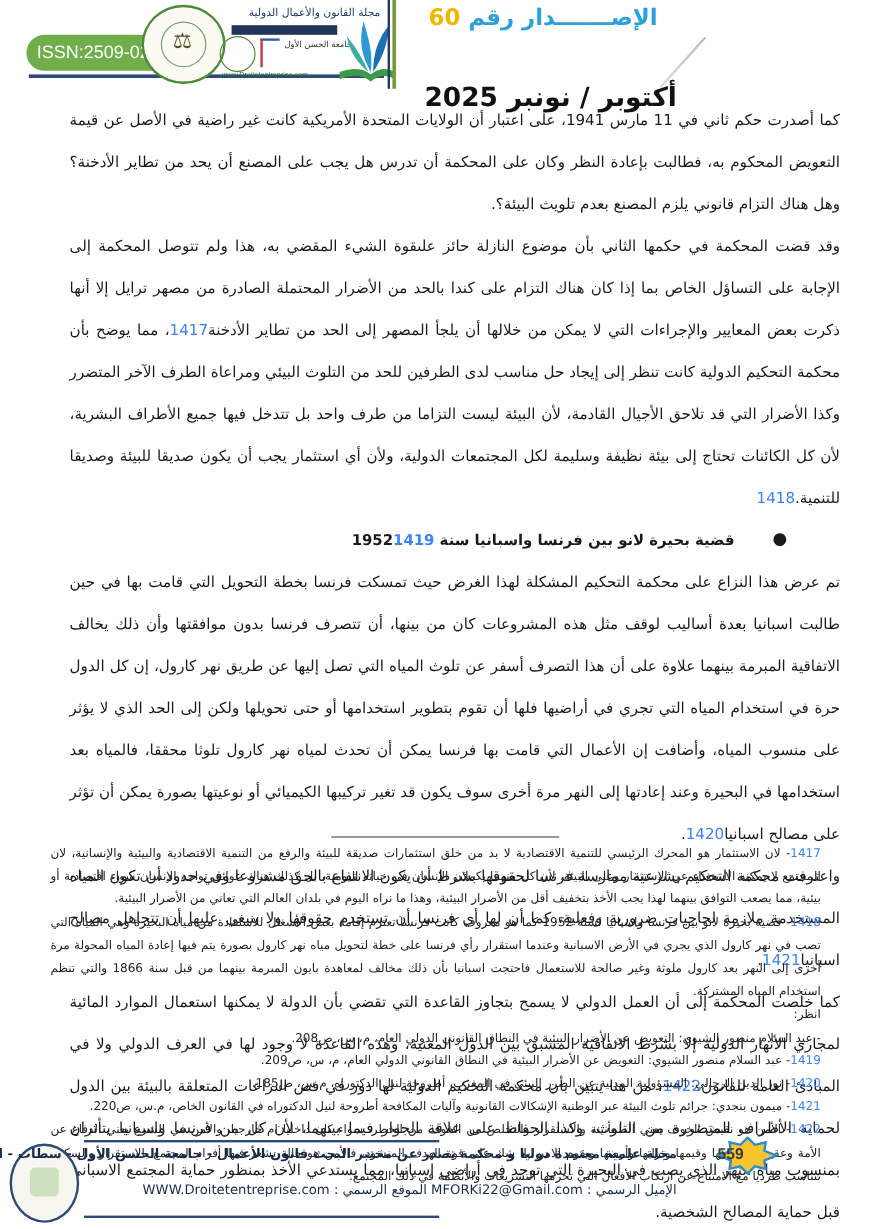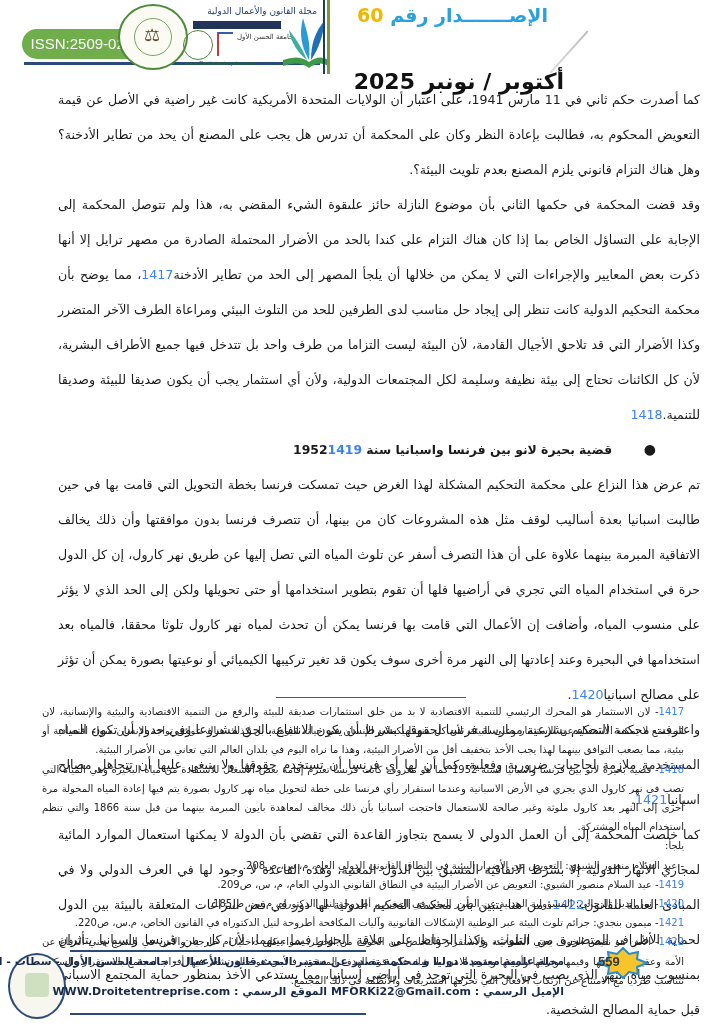--- a/index.html
+++ b/index.html
@@ -40,21 +40,21 @@
   
   .fn-rule { position: absolute; right: 258px; top: 697px; width: 190px; height: 1px; background: #555; }
   .footnotes { position: absolute; left: 42px; top: 702px; width: 642px; direction: rtl; text-align: justify; font-size: 10px; line-height: 19.2px; color: #222; }
   .footnotes p { margin: 0; }
 
   
   .footer-rule { position: absolute; left: 70px; width: 296px; height: 2px; background: #2b4a7a; }
   .footer-rule.top { top: 950px; }
   .footer-rule.bot { top: 1013px; }
   .footer-line1 { position: absolute; right: 160px; top: 955px; direction: rtl; font-size: 11px; font-weight: bold; color: #1a2a4a; white-space: nowrap; }
-  .footer-line2 { position: absolute; right: 160px; top: 985px; direction: rtl; font-size: 11px; font-weight: bold; color: #1a2a4a; white-space: nowrap; }
+  .footer-line2 { position: absolute; right: 160px; top: 985px; direction: rtl; font-size: 11px; font-weight: normal; color: #1a2a4a; white-space: nowrap; }
   .page-badge { position: absolute; left: 598px; top: 947px; width: 50px; height: 32px; }
   .page-badge svg { position: absolute; left: 0; top: 0; }
   .page-badge span { position: absolute; left: 0; top: 7px; width: 50px; text-align: left; font-size: 13px; font-weight: bold; color: #3a3a3a; font-family: "Liberation Sans", sans-serif; }
   .footer-seal { position: absolute; left: 8px; top: 953px; width: 54px; height: 62px; border-radius: 50%; border: 2px solid #2b4a7a; background: #f7f7f0; }
   .footer-seal .core { position: absolute; left: 15px; top: 18px; width: 24px; height: 24px; border-radius: 4px; background: #cfe0c0; }
 </style>
 </head>
 <body>
 
 <div class="header">
@@ -112,21 +112,21 @@
   <p>
     <span>كما خلصت المحكمة إلى أن العمل الدولي لا يسمح بتجاوز القاعدة التي تقضي بأن الدولة لا يمكنها استعمال الموارد المائية لمجاري الأنهار الدولية إلا بشرط الاتفاقية المسبق بين الدول المعنية، وهذه القاعدة لا وجود لها في العرف الدولي ولا في المبادئ العامة للقانون</span><a class="fn">1422</a><span>، من هنا يتبين بأن محكمة التحكيم الدولية لها دور في فض النزاعات المتعلقة بالبيئة بين الدول لحماية الأطراف المتضررة من التلوث، وكذا الحفاظ على علاقة الجوار فيما بينهما، لأن كل من فرنسا واسبانيا يتأثران بمنسوب مياه النهر الذي يصب في البحيرة التي توجد في أراضي اسبانيا، مما يستدعي الأخذ بمنظور حماية المجتمع الاسباني قبل حماية المصالح الشخصية.</span>
   </p>
   <p class="heading">خاتمة:</p>
 </div>
 
 <div class="fn-rule"></div>
 <div class="footnotes">
   <p><span class="fn">1417</span><span>- لان الاستثمار هو المحرك الرئيسي للتنمية الاقتصادية لا بد من خلق استثمارات صديقة للبيئة والرفع من التنمية الاقتصادية والبيئية والإنسانية، لان المجتمع لا يمكنه الاستغناء عن الاستثمار وعلى البيئة، لأن كل منهما يكملان الإنسان في حياته اليومية، بل كذلك هناك عوائق تواجه الإنسان سواء اقتصادية أو بيئية، مما يصعب التوافق بينهما لهذا يجب الأخذ بتخفيف أقل من الأضرار البيئية، وهذا ما نراه اليوم في بلدان العالم التي تعاني من الأضرار البيئية.</span></p>
   <p><span class="fn">1418</span><span>- قضية بحيرة لانو بين فرنسا واسبانيا لسنة 1952 كما هو معروف كانت فرنسا تعتزم إقامة بعض الأشغال للاستفادة من مياه البحيرة وهي المياه التي تصب في نهر كارول الذي يجري في الأرض الاسبانية وعندما استقرار رأي فرنسا على خطة لتحويل مياه نهر كارول بصورة يتم فيها إعادة المياه المحولة مرة أخرى إلى النهر بعد كارول ملوثة وغير صالحة للاستعمال فاحتجت اسبانيا بأن ذلك مخالف لمعاهدة بايون المبرمة بينهما من قبل سنة 1866 والتي تنظم استخدام المياه المشتركة.</span></p>
-  <p><span>يلجأ:</span></p>
+  <p><span>انظر:</span></p>
   <p><span>- عبد السلام منصور الشيوي: التعويض عن الأضرار البيئية في النطاق القانوني الدولي العام، م، س، ص208.</span></p>
   <p><span class="fn">1419</span><span>- عبد السلام منصور الشيوي: التعويض عن الأضرار البيئية في النطاق القانوني الدولي العام، م، س، ص209.</span></p>
   <p><span class="fn">1420</span><span>- نور الدين الرحالي: المسؤولية المدنية عن الضرر البيئي في المغرب، أطروحة لنيل الدكتوراه، م.س، ص185.</span></p>
   <p><span class="fn">1421</span><span>- ميمون بنجدي: جرائم تلوث البيئة عبر الوطنية الإشكالات القانونية وآليات المكافحة أطروحة لنيل الدكتوراه في القانون الخاص، م.س، ص220.</span></p>
   <p><span class="fn">1422</span><span>- الأمن هو نقيض الخوف يعني الطمأنينة والاستقرار والتخلص من الخوف من الخطر، سواء كان داخليا ام خارجيا، والأمن في الشرع يعني الدفاع عن الأمة وعقيدها ومبادئها وقيمها وترابها وأرضها ويقوم الامن بلا شك على قوة الهدف المنشود، فالأمن هو حالة يشعر فيها أفراد المجتمع بالاستقرار والسكينة تتناسب طرديا مع الامتناع عن ارتكاب الأفعال التي تحرمها التشريعات والأنظمة في ذلك المجتمع.</span></p>
 </div>
 
 <div class="footer-seal">
     <div class="core"></div>
   </div>

